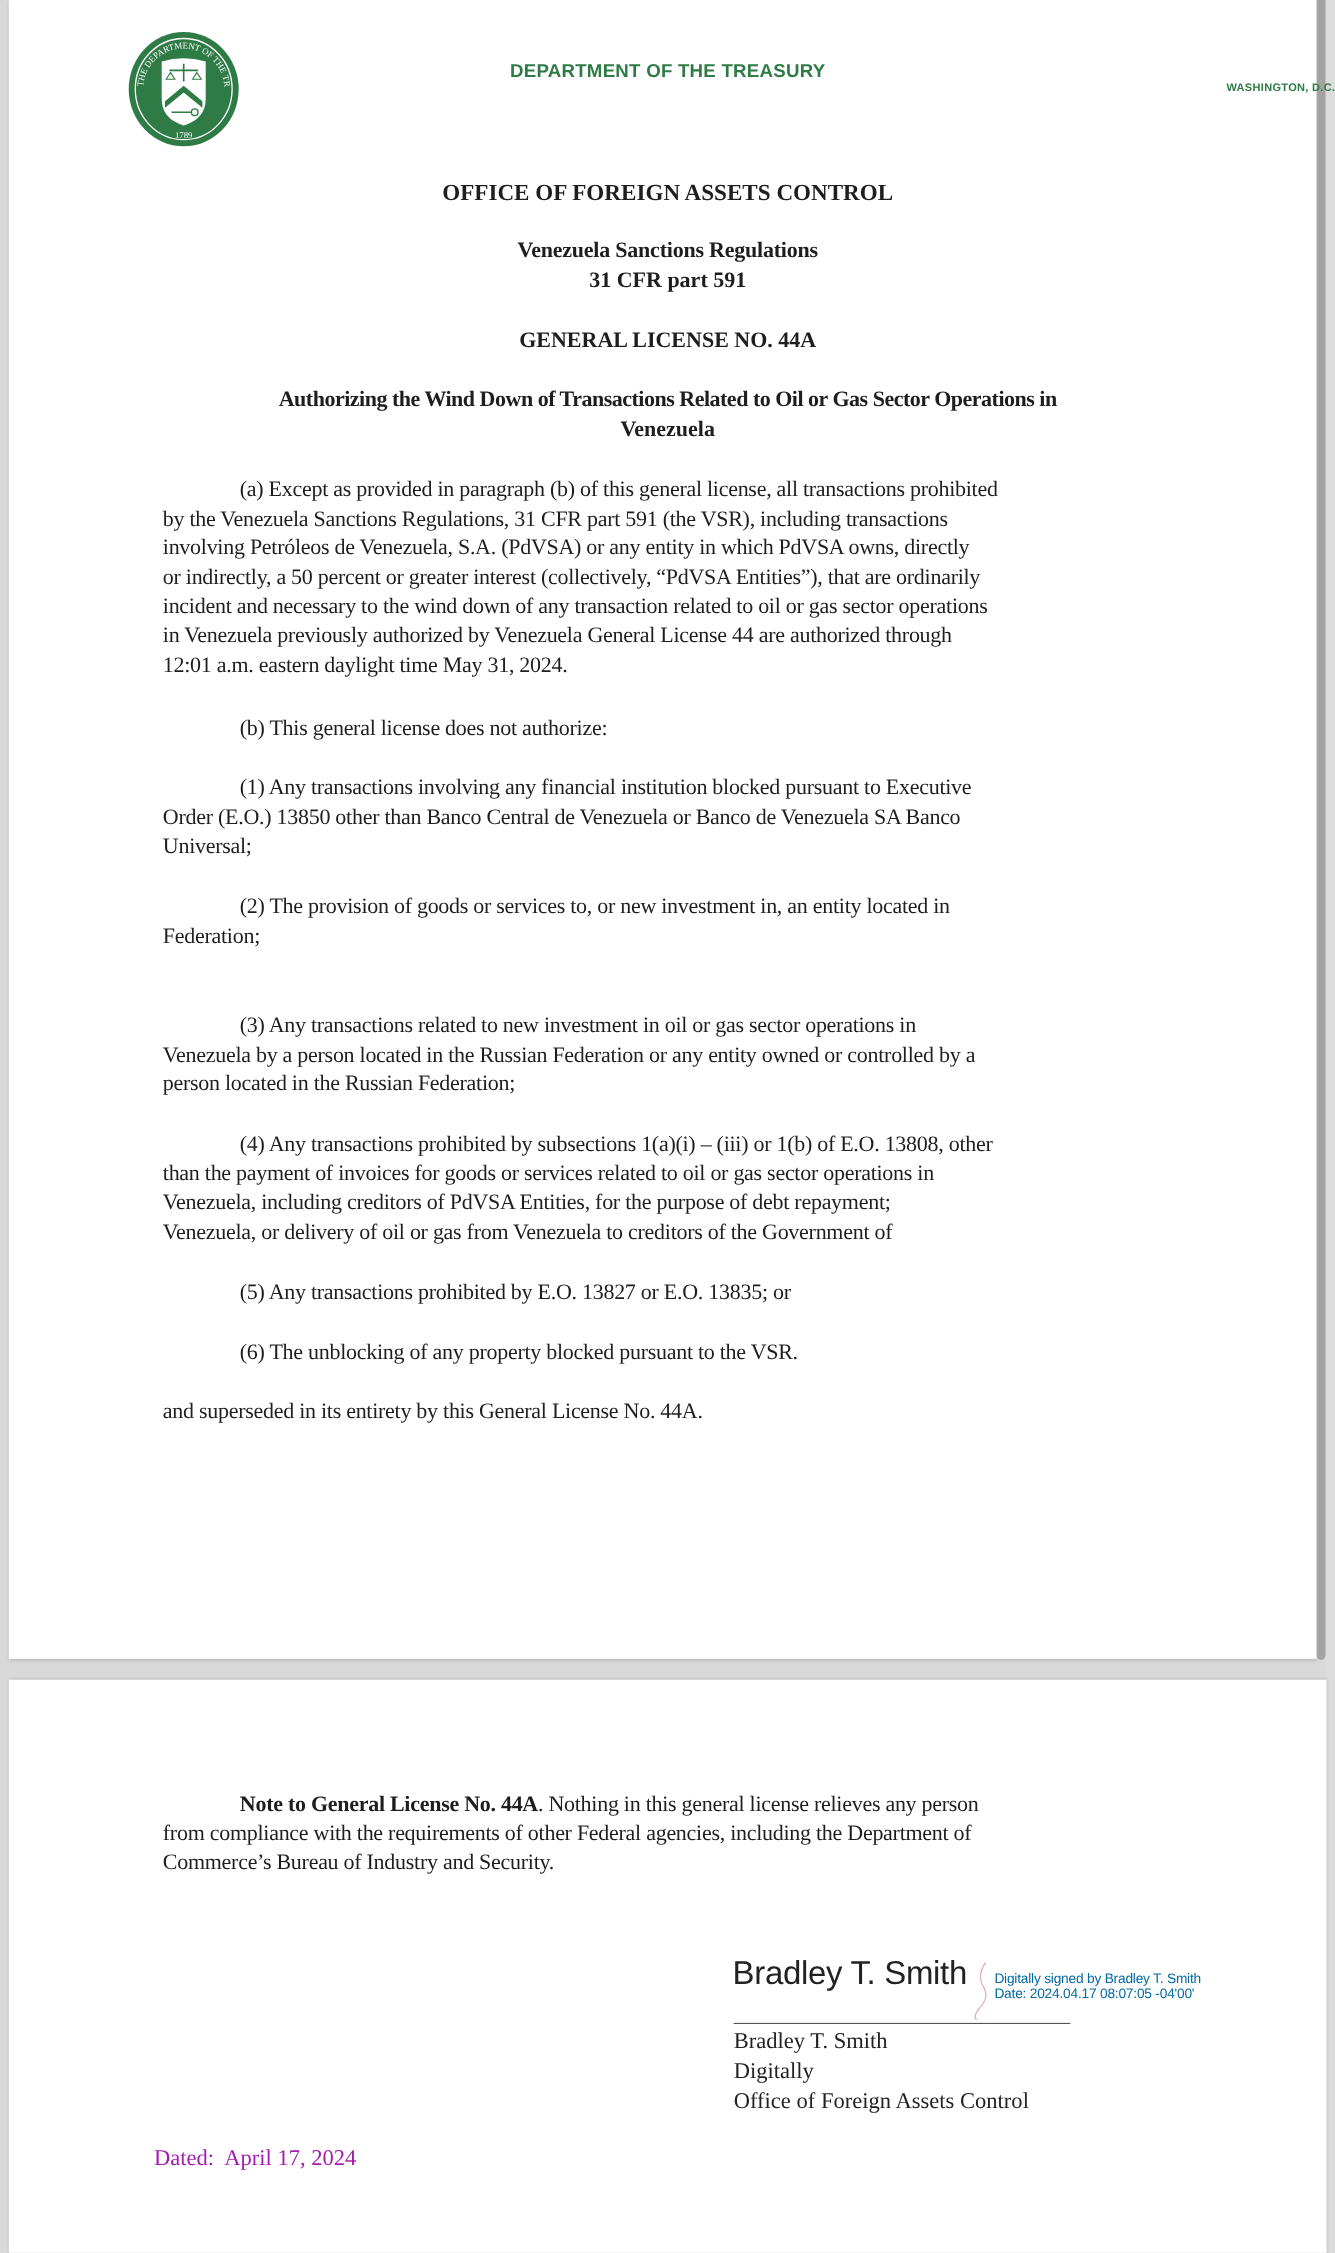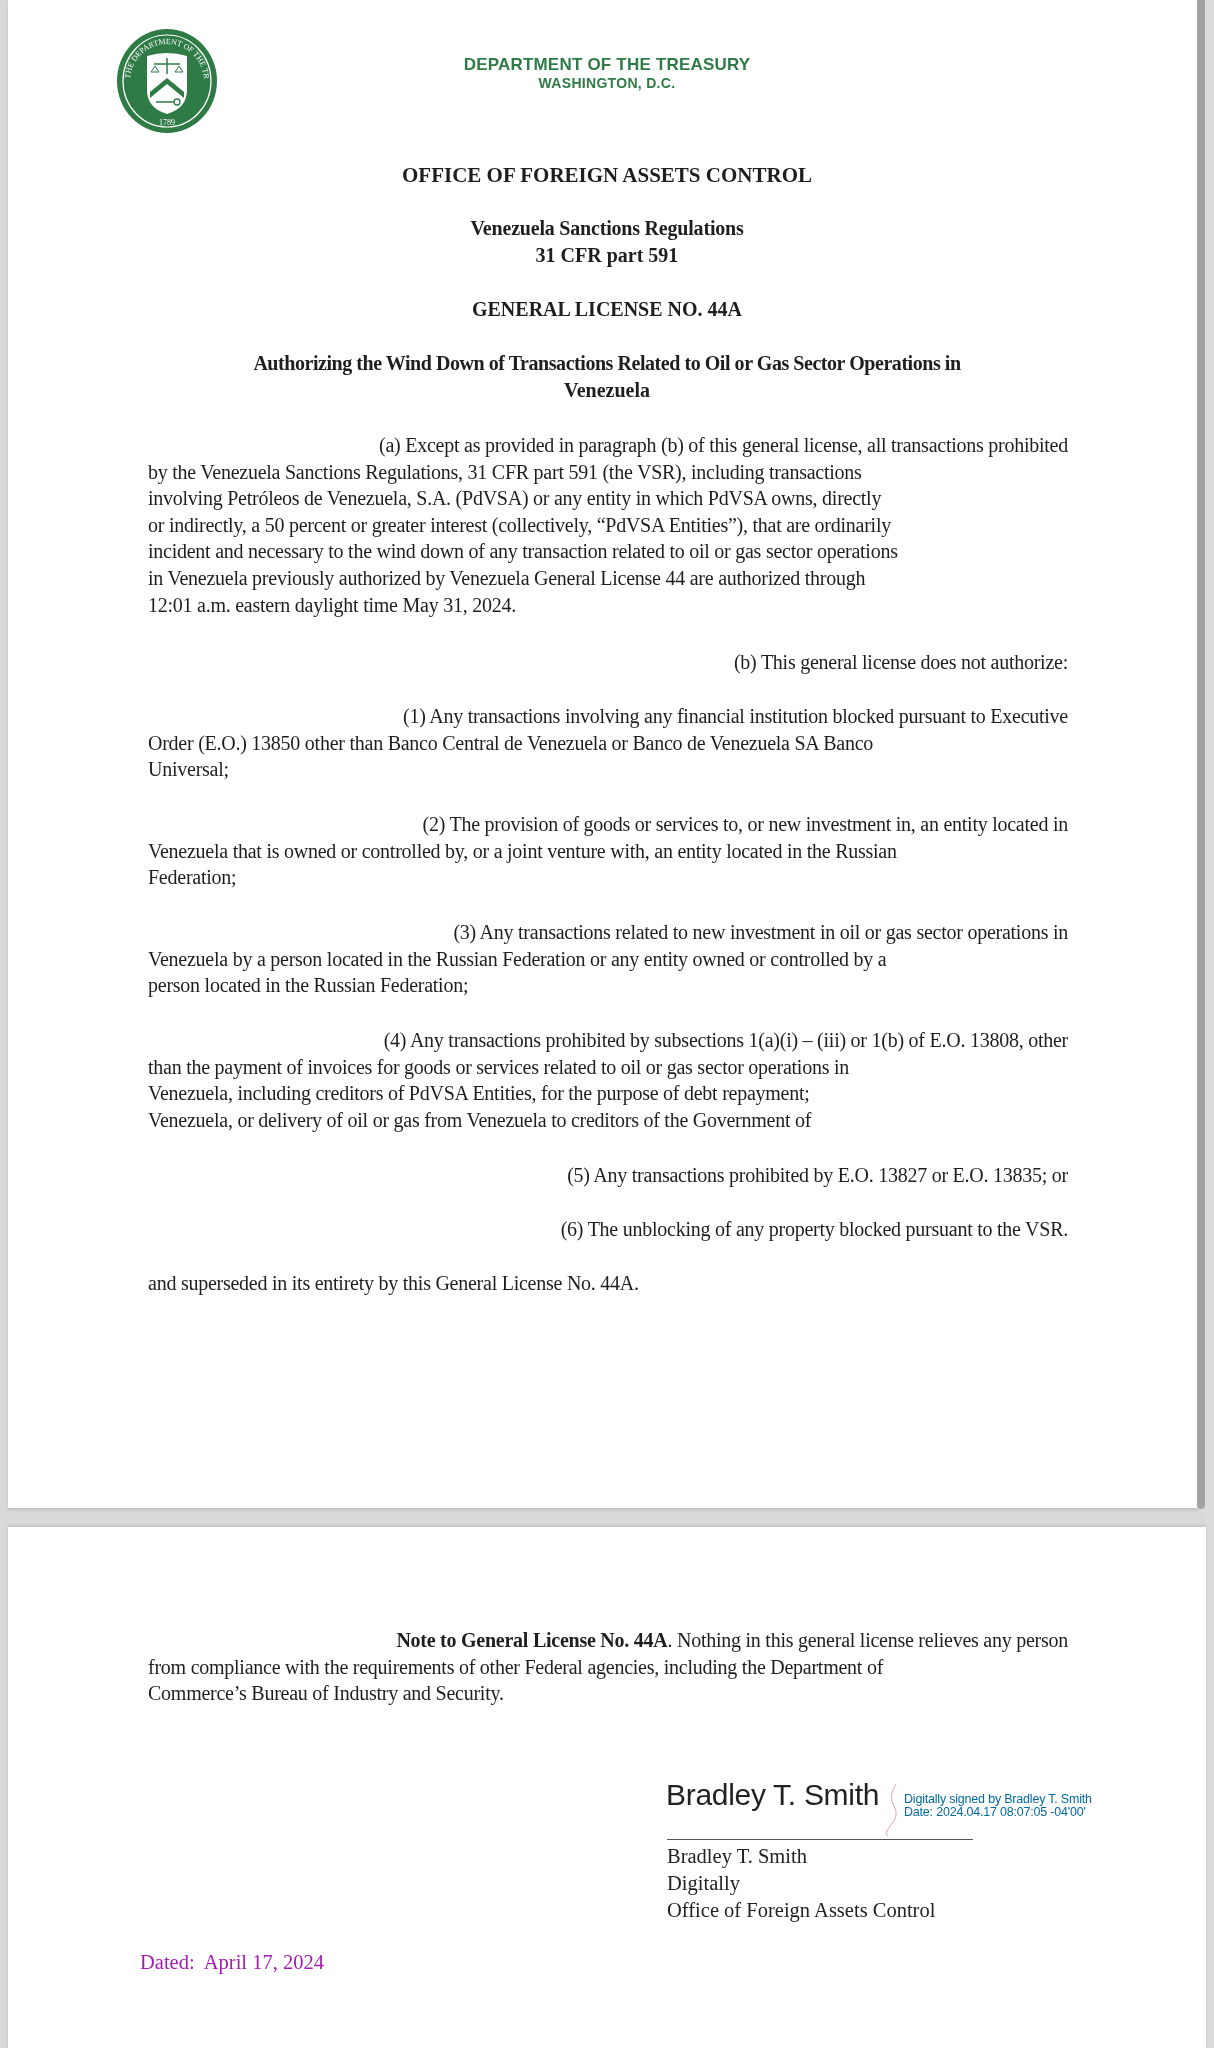--- a/index.html
+++ b/index.html
@@ -10,33 +10,33 @@
   #page1 { left: 8px; top: 0; width: 1189px; height: 1508px; box-shadow: 0 2px 3px rgba(0,0,0,0.12); }
   #page2 { left: 8px; top: 1527px; width: 1198px; height: 530px; box-shadow: 0 -1px 3px rgba(0,0,0,0.15); }
 
   .scrollbar { position: absolute; left: 1197px; top: 0; width: 8px; height: 1509px; background: #a3a3a3; border-radius: 0 0 4px 4px; }
   .right-gutter { position: absolute; left: 1205px; top: 0; width: 9px; height: 2048px; background: #dcdcdc; }
 
   
   .seal { position: absolute; left: 114px; top: 28px; width: 106px; height: 106px; }
   .dept { position: absolute; left: 0; width: 1214px; text-align: center; font-family: "Liberation Sans", sans-serif; font-weight: bold; color: #2f7b46; }
   .dept.l1 { top: 55px; font-size: 17px; letter-spacing: 0.2px; padding-left: 0; }
-  .dept.l2 { top: 75px; font-size: 14px; letter-spacing: 0.3px; }
+  .dept.l2 { top: 75px; font-size: 10px; letter-spacing: 0.3px; text-align: right; }
 
   .center { position: absolute; left: 0; width: 1214px; text-align: center; font-weight: bold; }
   .office { top: 163px; font-size: 21px; }
   .regs1 { top: 217px; font-size: 20px; letter-spacing: -0.2px; }
   .regs2 { top: 244px; font-size: 20px; }
   .gl { top: 298px; font-size: 20px; }
   .title1 { top: 352px; font-size: 20px; letter-spacing: -0.45px; }
   .title2 { top: 379px; font-size: 20px; }
 
   .body { position: absolute; left: 148px; width: 920px; font-size: 20px; line-height: 26.6px; letter-spacing: -0.25px; }
   .body .ln { display: block; white-space: nowrap; }
-  .body .ln.ind { padding-left: 70px; text-align: right; }
+  .body .ln.ind { padding-left: 70px; }
 
   .note b { font-weight: bold; }
 
   
   .sig-name { position: absolute; left: 666px; top: 1778px; font-family: "Liberation Sans", sans-serif; font-size: 30px; color: #222; letter-spacing: -0.3px; }
   .sig-squiggle { position: absolute; left: 880px; top: 1782px; width: 24px; height: 56px; }
   .sig-meta { position: absolute; left: 904px; top: 1793px; font-family: "Liberation Sans", sans-serif; font-size: 12.5px; line-height: 13px; color: #0369a1; letter-spacing: -0.2px; }
   .sig-line { position: absolute; left: 667px; top: 1839px; width: 306px; height: 1px; background: #555; }
   .sig-block { position: absolute; left: 667px; top: 1843px; font-size: 20.5px; line-height: 27px; color: #222; }
   .dated { position: absolute; left: 140px; top: 1951px; font-size: 20.5px; color: #a21caf; }
@@ -91,21 +91,20 @@
 </div>
 
 <div class="body" style="top:703px">
   <span class="ln ind">(1) Any transactions involving any financial institution blocked pursuant to Executive</span>
   <span class="ln">Order (E.O.) 13850 other than Banco Central de Venezuela or Banco de Venezuela SA Banco</span>
   <span class="ln">Universal;</span>
 </div>
 
 <div class="body" style="top:811px">
   <span class="ln ind">(2) The provision of goods or services to, or new investment in, an entity located in</span>
-  <span class="ln">Venezuela that is owned or controlled by, or a joint venture with, an entity located in the Russian</span>
   <span class="ln">Federation;</span>
 </div>
 
 <div class="body" style="top:919px">
   <span class="ln ind">(3) Any transactions related to new investment in oil or gas sector operations in</span>
   <span class="ln">Venezuela by a person located in the Russian Federation or any entity owned or controlled by a</span>
   <span class="ln">person located in the Russian Federation;</span>
 </div>
 
 <div class="body" style="top:1027px">

